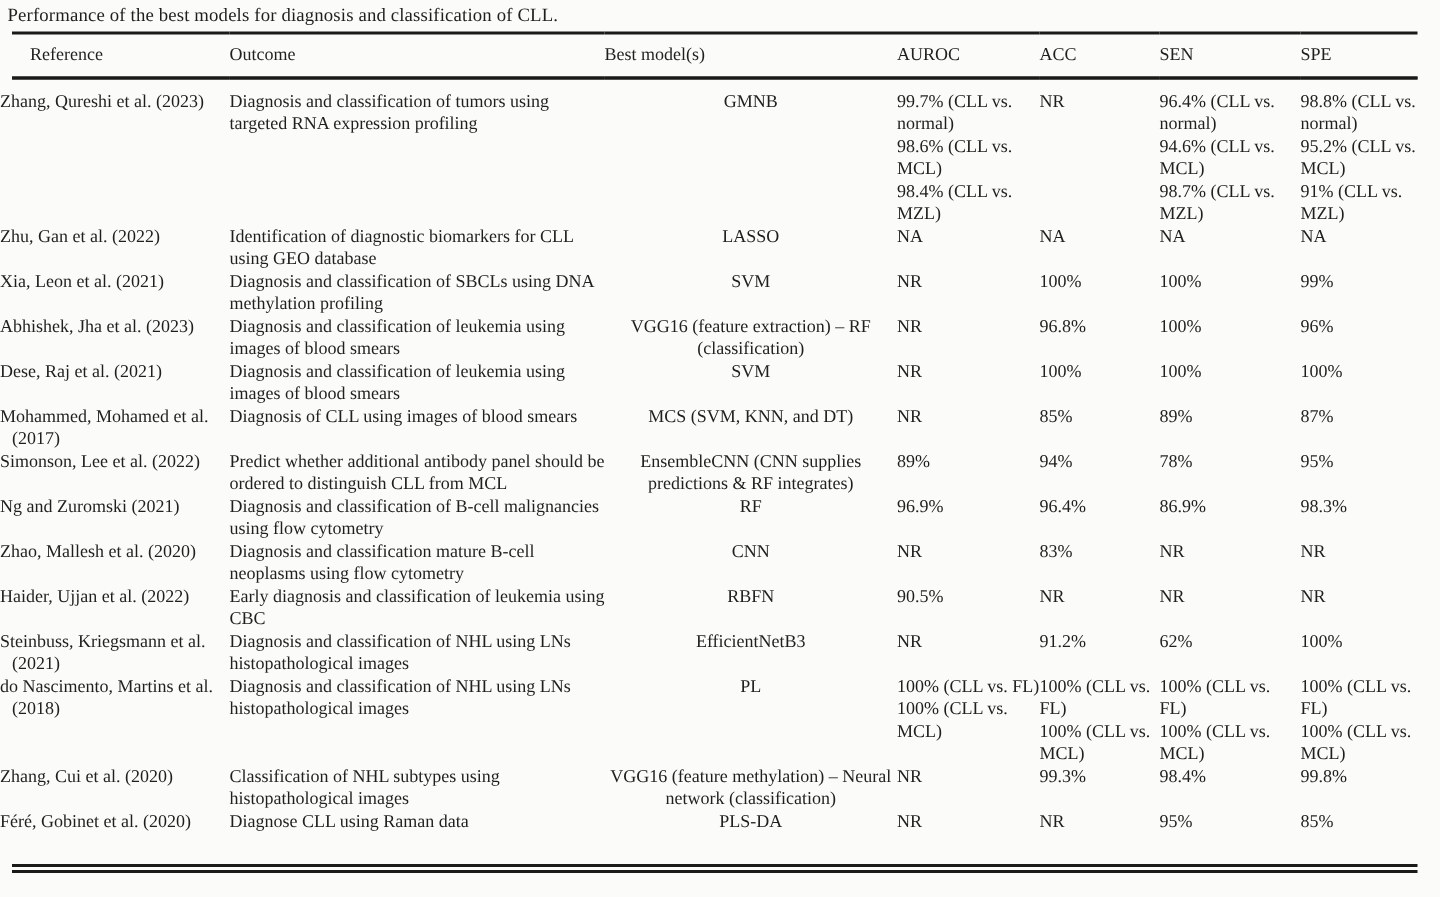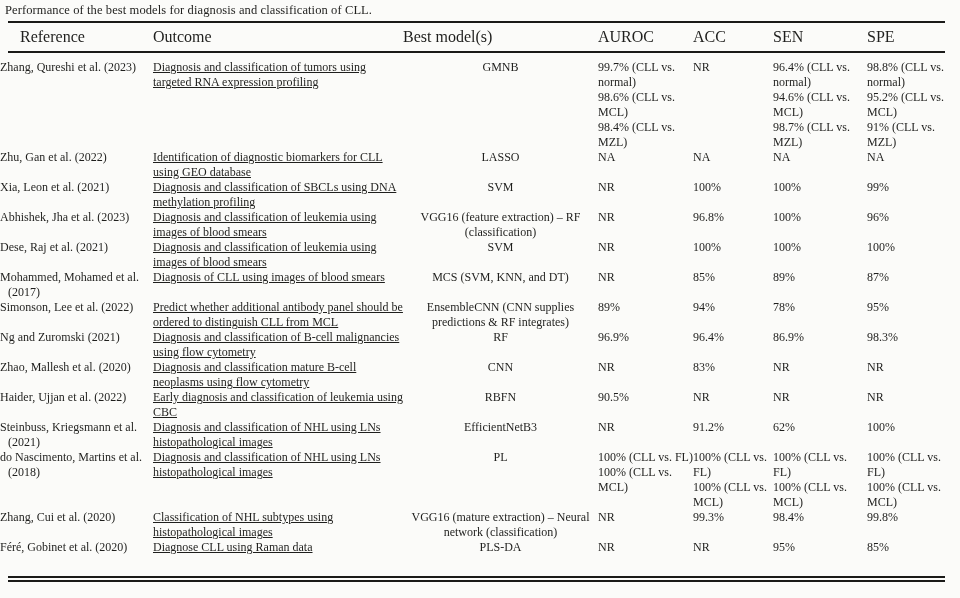--- a/index.html
+++ b/index.html
@@ -32,39 +32,39 @@
     width: 937px;
   }
   table.perf-table {
     border-collapse: collapse;
     table-layout: fixed;
     width: 937px;
   }
   table.perf-table thead th {
     text-align: left;
     font-weight: normal;
-    font-size: 16px;
+    font-size: 12px;
     border-top: 2px solid #1a1a18;
     border-bottom: 2px solid #1a1a18;
     padding: 6px 0 7px 0;
     vertical-align: middle;
   }
   table.perf-table th.col-ref { padding-left: 12px; }
   table.perf-table td {
     vertical-align: top;
     padding: 0;
   }
   tbody tr:first-child td { padding-top: 7px; }
   tbody tr:last-child td { padding-bottom: 21px; }
   td.col-ref {
     padding-left: 20px;
     padding-right: 20px;
     text-indent: -8px;
   }
-  td.col-outcome { padding-right: 10px; text-decoration: underline; }
+  td.col-outcome { padding-right: 10px; }
   td.col-model   { padding-right: 12px; text-align: center; }
   td.col-auroc   { padding-right: 18px; margin-left: 36px; }
   td.col-acc     { padding-right: 14px; }
   td.col-sen     { padding-right: 16px; margin-top: 23px; }
   td.col-spe     { padding-right: 4px; margin-left: 18px; }
   .metric-value { display: block; }
   .bottom-rule {
     height: 2px;
     border-top: 2px solid #1a1a18;
     border-bottom: 2px solid #1a1a18;
@@ -310,21 +310,21 @@
               <span class="metric-value">100% (CLL vs. MCL)</span>
             </td>
             <td class="col-spe">
               <span class="metric-value">100% (CLL vs. FL)</span>
               <span class="metric-value">100% (CLL vs. MCL)</span>
             </td>
           </tr>
           <tr>
             <td class="col-ref">Zhang, Cui et al. (2020)</td>
             <td class="col-outcome">Classification of NHL subtypes using histopathological images</td>
-            <td class="col-model">VGG16 (mature extraction) – Neural network (classification)</td>
+            <td class="col-model">VGG16 (feature methylation) – Neural network (classification)</td>
             <td class="col-auroc">
               <span class="metric-value">NR</span>
             </td>
             <td class="col-acc">
               <span class="metric-value">99.3%</span>
             </td>
             <td class="col-sen">
               <span class="metric-value">98.4%</span>
             </td>
             <td class="col-spe">

